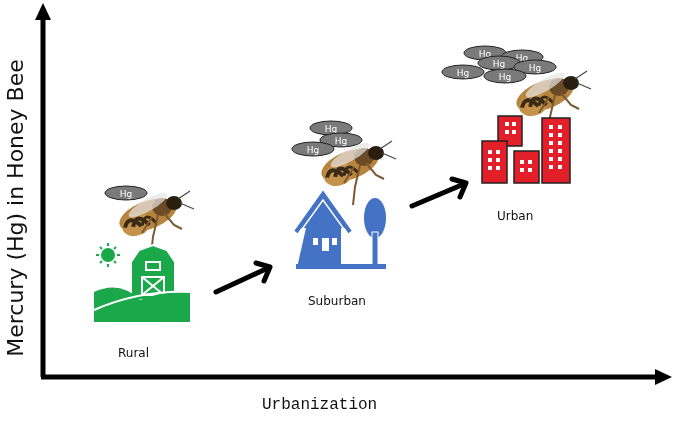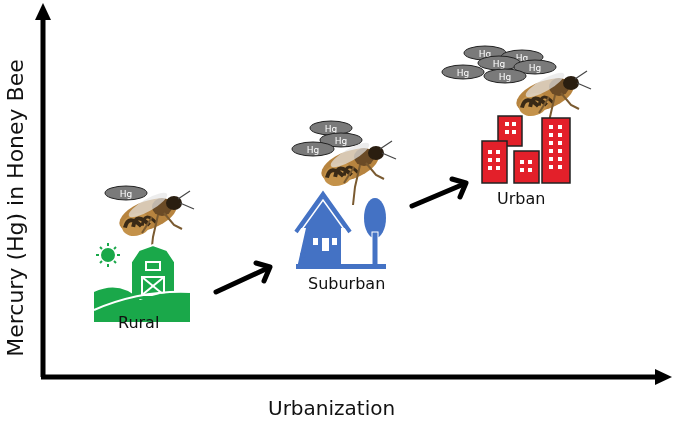--- a/index.html
+++ b/index.html
@@ -1,22 +1,22 @@
 <!DOCTYPE html>
 <html><head>
 <meta charset="utf-8">
 <style>
   html, body { margin: 0; padding: 0; background: #ffffff; }
   body { width: 678px; height: 428px; position: relative; overflow: hidden; font-family: "DejaVu Sans", "Liberation Sans", sans-serif; }
   #canvas { position: absolute; left: 0; top: 0; width: 678px; height: 428px; }
   .label { position: absolute; color: #111; font-family: "DejaVu Sans", sans-serif; white-space: nowrap; }
   .ylabel { left: 0; top: 0; width: 30px; height: 428px; }
   .ylabel span { position: absolute; left: 15px; top: 208px; transform: translate(-50%, -50%) rotate(-90deg); font-size: 22px; }
-  .xlabel { left: 268px; top: 396px; font-size: 20px; }
-  .site-label { font-size: 16px; }
+  .xlabel { left: 262px; top: 396px; font-size: 16px; font-family: Liberation Mono, monospace; }
+  .site-label { font-size: 12px; margin-top: 20px; }
   .hg text { font-family: "DejaVu Sans", sans-serif; }
 </style>
 </head>
 <body>
 
 <svg id="canvas" viewBox="0 0 678 428" xmlns="http://www.w3.org/2000/svg">
   <defs>
     <marker id="ah" markerWidth="6" markerHeight="6" refX="3" refY="3" orient="auto">
       <path d="M0,0 L6,3 L0,6 z" fill="#000"></path>
     </marker>
@@ -159,15 +159,15 @@
       <rect x="549" y="165" width="4" height="4"></rect>
         <rect x="558" y="165" width="4" height="4"></rect>
     </g>
   </g>
 </svg>
 
 <div class="label ylabel">
   <span>Mercury (Hg) in Honey Bee</span>
 </div>
 <div class="label xlabel">Urbanization</div>
-<div class="label site-label" style="left:118px; top:313px;">Rural</div>
+<div class="label site-label" style="left:118px; top:326px;">Rural</div>
 <div class="label site-label" style="left:308px; top:274px;">Suburban</div>
 <div class="label site-label" style="left:497px; top:189px;">Urban</div>
 
 </body></html>

